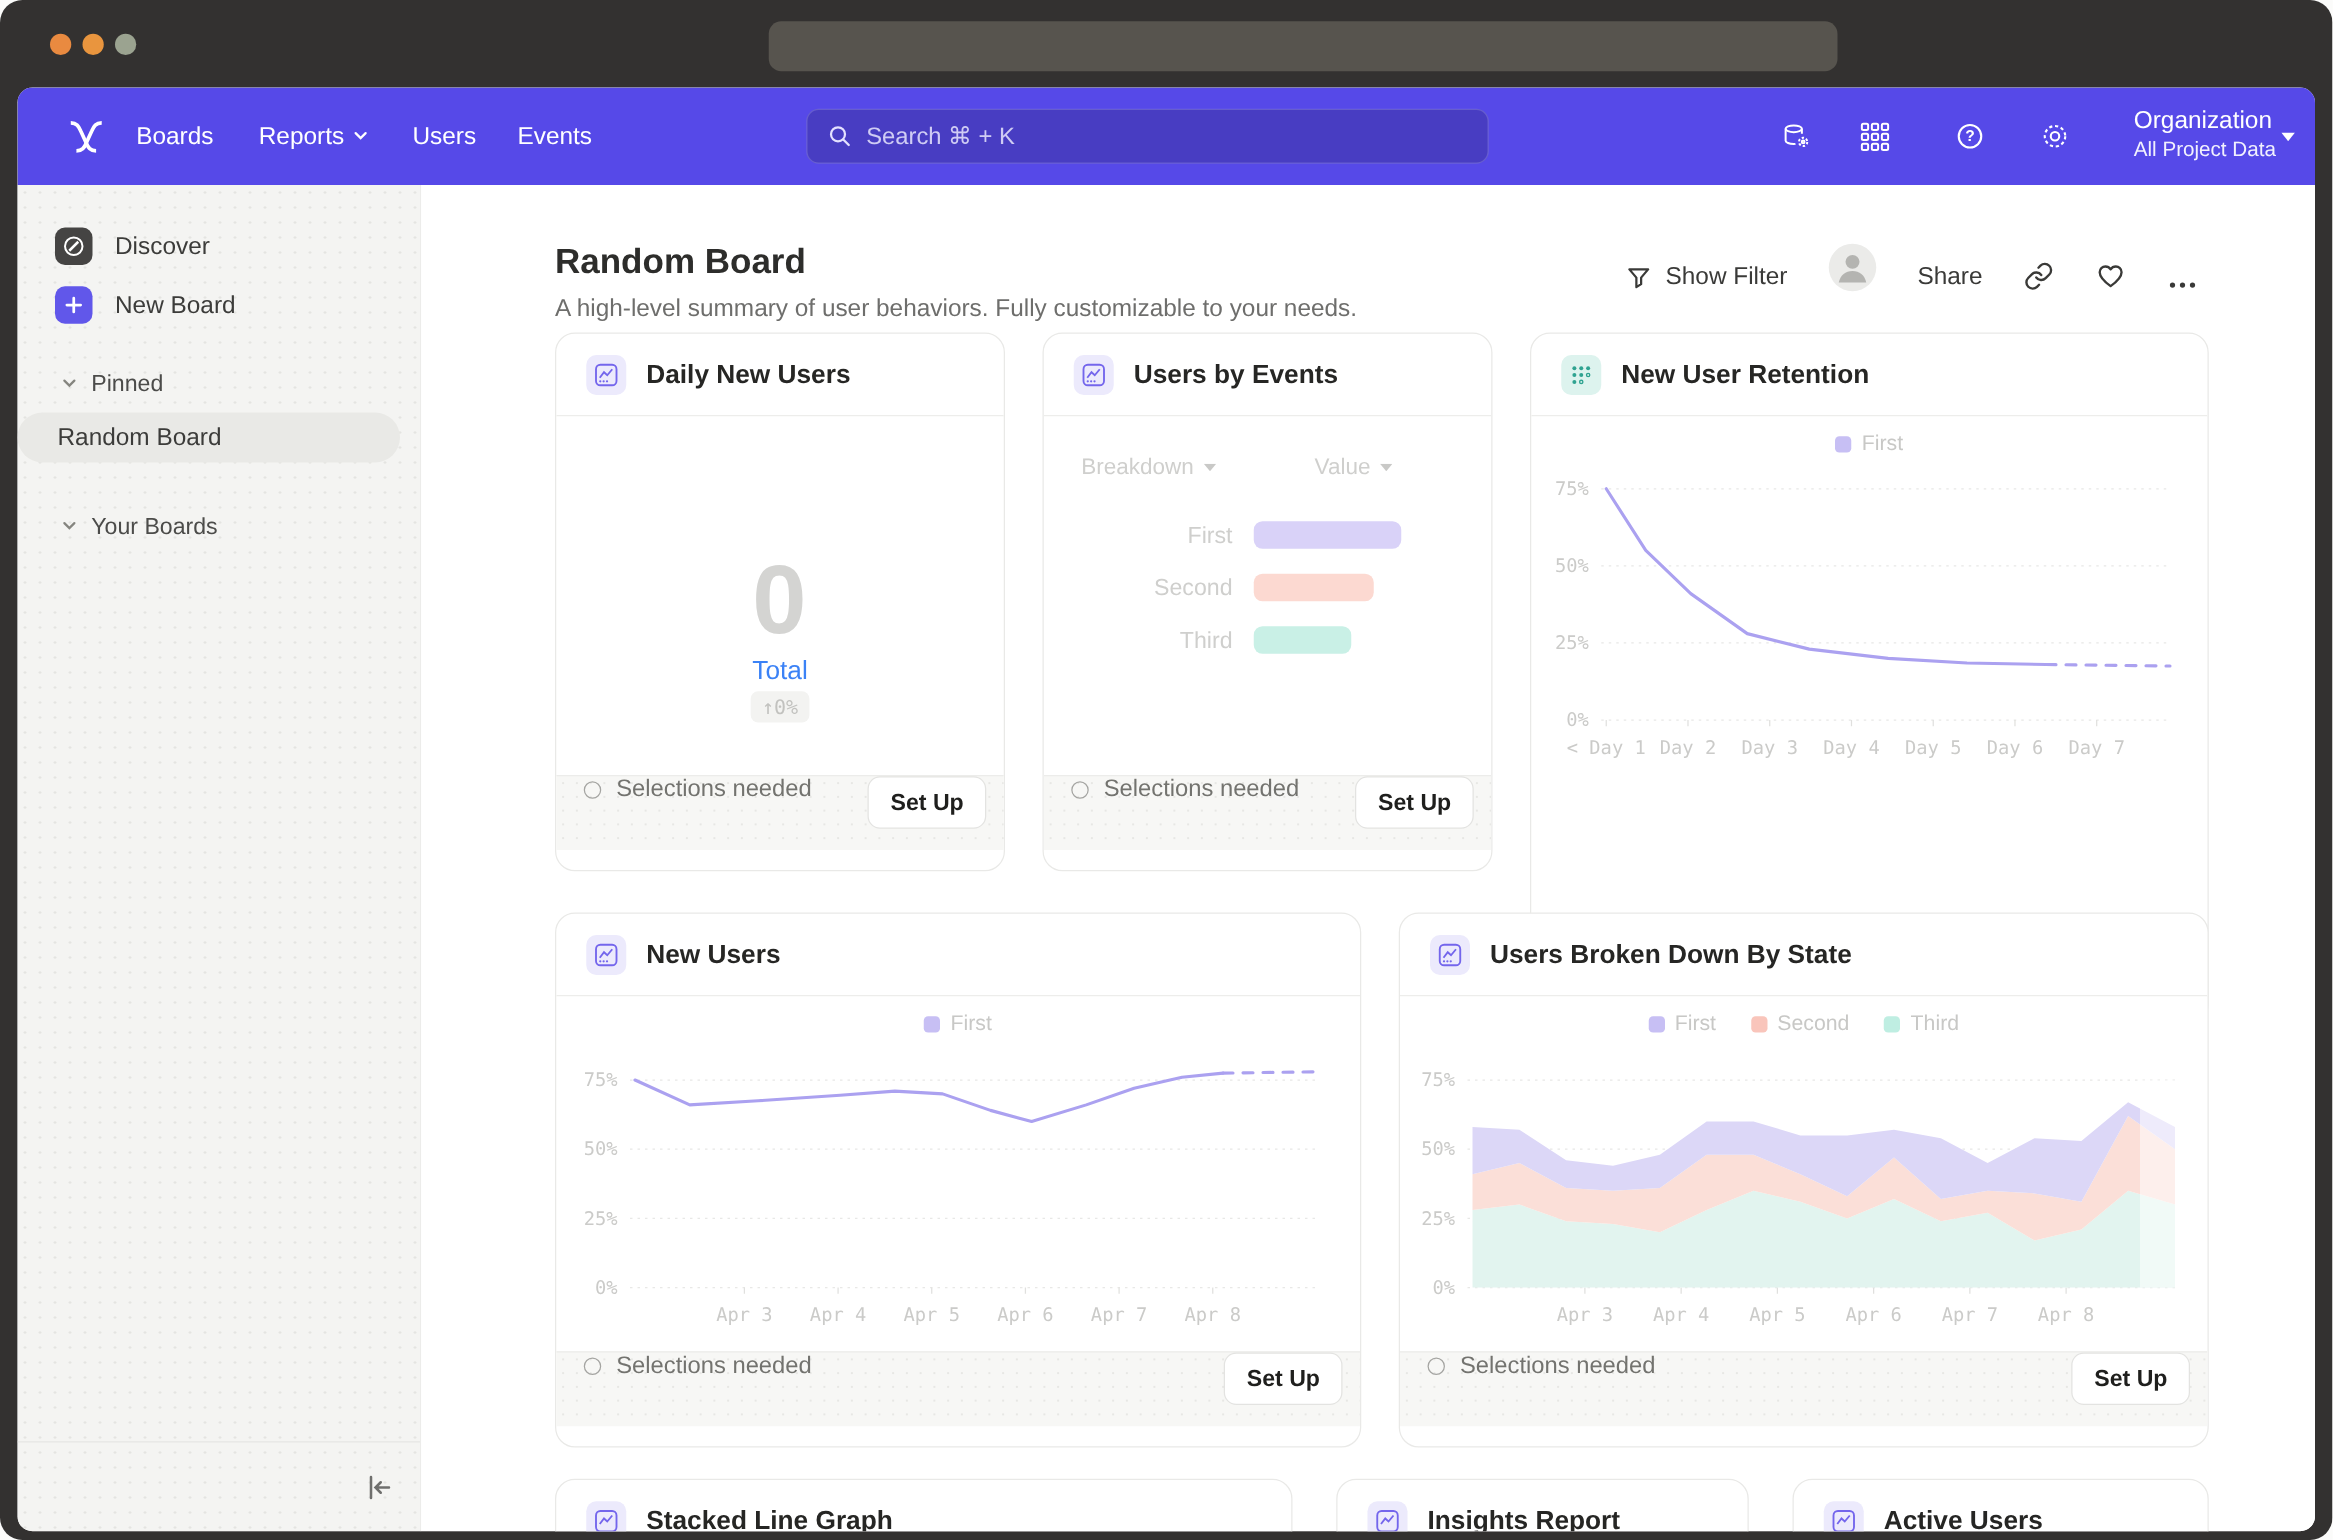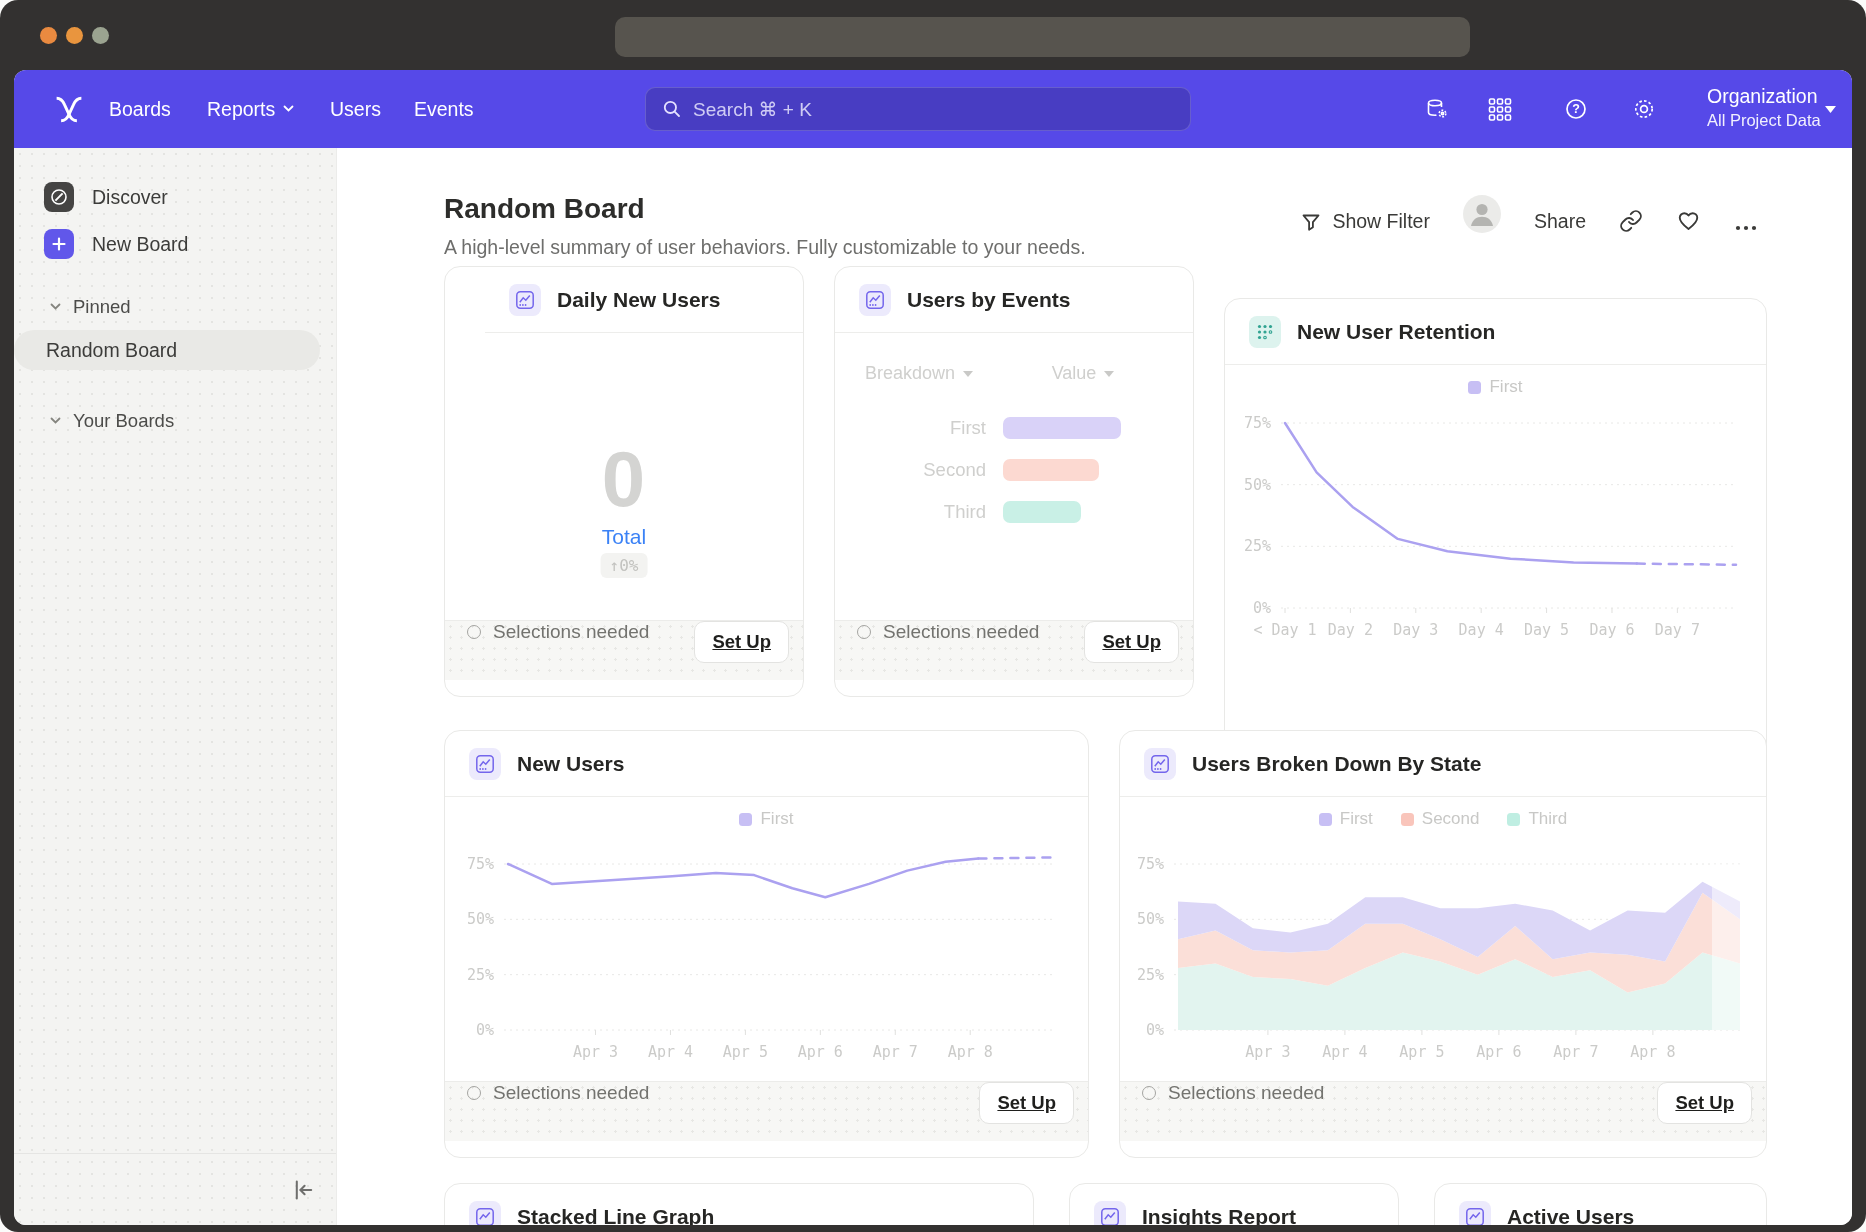--- a/index.html
+++ b/index.html
@@ -45,21 +45,21 @@
   .chip{width:32px;height:32px;border-radius:8px;display:flex;align-items:center;justify-content:center;flex:0 0 auto;}
   .chip-purple{background:#eceafc;}
   .chip-teal{background:#ddf3ee;}
   .card-h h3{margin:0;font-size:21px;font-weight:700;color:#262624;}
   .card-f{position:absolute;left:0;right:0;bottom:16px;height:60px;background:#f7f7f5;border-top:1px solid #ececea;
     background-image:radial-gradient(circle,#e7e7e4 1px,transparent 1.15px);background-size:11px 11px;
     display:flex;align-items:flex-start;justify-content:space-between;padding:0 14px 0 22px;}
   .f-left{display:flex;align-items:center;gap:12px;}
   .ring{width:14px;height:14px;border:1.6px solid #a5a5a2;border-radius:50%;}
   .status{font-size:19px;color:#73736f;}
-  .setup{font-size:18.5px;font-weight:700;color:#1f1f1d;background:#fff;border:1px solid #e3e3e1;border-radius:10px;padding:9px 17px;cursor:pointer;text-decoration:underline;}
+  .setup{font-size:18.5px;font-weight:700;color:#1f1f1d;background:#fff;border:1px solid #e3e3e1;border-radius:10px;padding:9px 17px;cursor:pointer;}
   
   .bigzero{position:absolute;left:0;right:0;top:167px;text-align:center;font-size:78px;font-weight:600;color:#d4d4d2;letter-spacing:1px;}
   .total{position:absolute;left:0;right:0;top:258px;text-align:center;font-size:21px;color:#3b82f6;}
   .delta{position:absolute;left:50%;transform:translateX(-50%);top:286px;background:#f3f3f1;border-radius:6px;padding:3px 9px;
     font-family:"DejaVu Sans Mono",monospace;font-size:16px;color:#c2c2bf;}
   
   .uc-heads{position:absolute;left:0;top:96px;width:100%;display:flex;}
   .uc-h{font-size:18px;color:#cfcfcd;display:flex;align-items:center;justify-content:center;gap:8px;cursor:pointer;}
   .uc-rows{position:absolute;left:0;right:0;top:150px;}
   .uc-row{display:flex;align-items:center;height:22px;margin-bottom:20px;}
@@ -240,21 +240,21 @@
           </span>
           <span class="act">
             <svg width="24" height="10" viewBox="0 0 24 10">
                 <circle cx="4" cy="5" r="2.1" fill="#3a3a38"></circle>
                 <circle cx="12" cy="5" r="2.1" fill="#3a3a38"></circle>
                 <circle cx="20" cy="5" r="2.1" fill="#3a3a38"></circle>
               </svg>
           </span>
         </div>
 
-        <section class="card" style="left:107px;top:118px;width:360px;height:431px;padding-left:40px;">
+        <section class="card" style="left:107px;top:118px;width:360px;height:431px;">
           <header class="card-h">
             <span class="chip chip-purple">
               <svg width="20" height="20" viewBox="0 0 20 20" fill="none" stroke="#7466ec" stroke-width="1.5">
                 <rect x="1.8" y="1.8" width="16.4" height="16.4" rx="3.5"></rect>
                 <polyline points="4.8 12.2 8.2 7.8 10.8 10.2 14.8 5.4"></polyline>
                 <circle cx="5.2" cy="15" r=".9" fill="#7466ec" stroke="none"></circle>
                   <circle cx="7.9" cy="15" r=".9" fill="#7466ec" stroke="none"></circle>
                   <circle cx="10.6" cy="15" r=".9" fill="#7466ec" stroke="none"></circle>
               </svg>
             </span>
@@ -315,21 +315,21 @@
             </div>
           <footer class="card-f">
             <span class="f-left">
                 <span class="ring"></span>
                 <span class="status">Selections needed</span>
               </span>
             <button class="setup">Set Up</button>
           </footer>
         </section>
 
-        <section class="card" style="left:887px;top:118px;width:543px;height:553px;margin-top:32px;">
+        <section class="card" style="left:887px;top:118px;width:543px;height:553px;">
           <header class="card-h">
             <span class="chip chip-teal">
               <svg width="20" height="20" viewBox="0 0 20 20">
                 <circle cx="4.5" cy="4.5" r="1.6" fill="#30a391"></circle>
                   <circle cx="10" cy="4.5" r="1.6" fill="#30a391"></circle>
                   <circle cx="15.5" cy="4.5" r="1.6" fill="#30a391"></circle>
                 <circle cx="4.5" cy="10" r="1.6" fill="#30a391"></circle>
                   <circle cx="10" cy="10" r="1.6" fill="#30a391"></circle>
                 <circle cx="15.5" cy="10" r="1.3" fill="none" stroke="#30a391" stroke-width="1.1"></circle>
                 <circle cx="4.5" cy="15.5" r="1.6" fill="#30a391"></circle>

